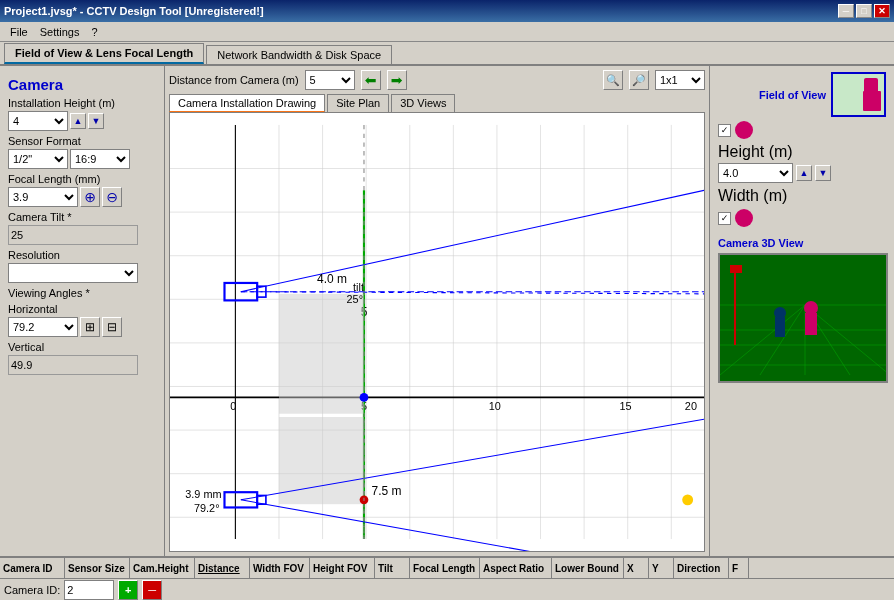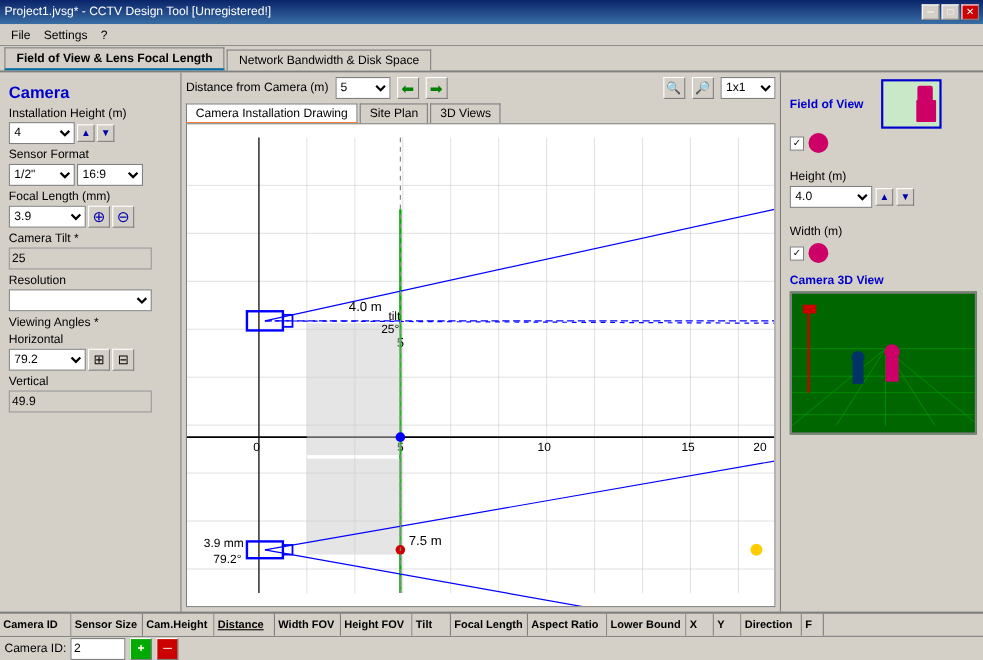--- a/index.html
+++ b/index.html
@@ -8,21 +8,21 @@
     
     .title-bar {
       background: linear-gradient(to bottom, #0a246a, #3a6ea5);
       color: white;
       height: 22px;
       display: flex;
       align-items: center;
       justify-content: space-between;
       padding: 0 4px;
       font-size: 11px;
-      font-weight: normal;
+      font-weight: bold;
     }
     .title-bar-buttons { display: flex; gap: 2px; }
     .title-btn {
       width: 16px; height: 14px;
       background: #d4d0c8;
       border: 1px solid #888;
       border-top-color: #fff;
       border-left-color: #fff;
       font-size: 9px;
       display: flex; align-items: center; justify-content: center;
@@ -183,21 +183,21 @@
     .right-panel {
       width: 185px;
       padding: 6px 8px;
       border-left: 1px solid #808080;
     }
     .fov-label {
       color: #0000cc;
       font-weight: bold;
       font-size: 11px;
     }
-    .right-field-label { font-size: 11px; margin-top: 16px; margin-bottom: 2px; }
+    .right-field-label { font-size: 16px; margin-top: 4px; margin-bottom: 2px; }
     .right-field-row { display: flex; align-items: center; gap: 3px; margin-bottom: 3px; }
     .check-box {
       width: 13px; height: 13px;
       border: 1px solid #808080;
       background: white;
       display: flex; align-items: center; justify-content: center;
       font-size: 9px;
     }
     
     
@@ -441,21 +441,21 @@
         <circle cx="475" cy="344" r="5" fill="#ffcc00"></circle>
 
         <text x="185" y="340" font-size="11" fill="#000">7.5 m</text>
 
         <line x1="178" y1="270" x2="178" y2="380" stroke="#888888" stroke-width="1" stroke-dasharray="3,3"></line>
       </svg>
     </div>
   </div>
 
   <div class="right-panel">
-    <div style="display:flex; align-items:center; gap:12px; margin-bottom:4px;">
+    <div style="display:flex; align-items:center; gap:1px; margin-bottom:4px;justify-content:flex-end;">
       <span class="fov-label">Field of View</span>
 
       <div style="position:relative; width:55px; height:45px; background:#c8e8c8; border:2px solid #0000cc; margin-left:4px;">
         <div style="position:absolute;right:6px;top:4px;width:14px;height:22px;background:#cc0066;border-radius:2px 2px 0 0;"></div>
         <div style="position:absolute;right:3px;bottom:4px;width:18px;height:20px;background:#cc0066;border-radius:1px;"></div>
       </div>
     </div>
     <div style="display:flex; align-items:center; gap:4px; margin-bottom:2px;">
       <div class="check-box">✓</div>
       <div style="width:18px;height:18px;background:#cc0066;border-radius:50%;"></div>

